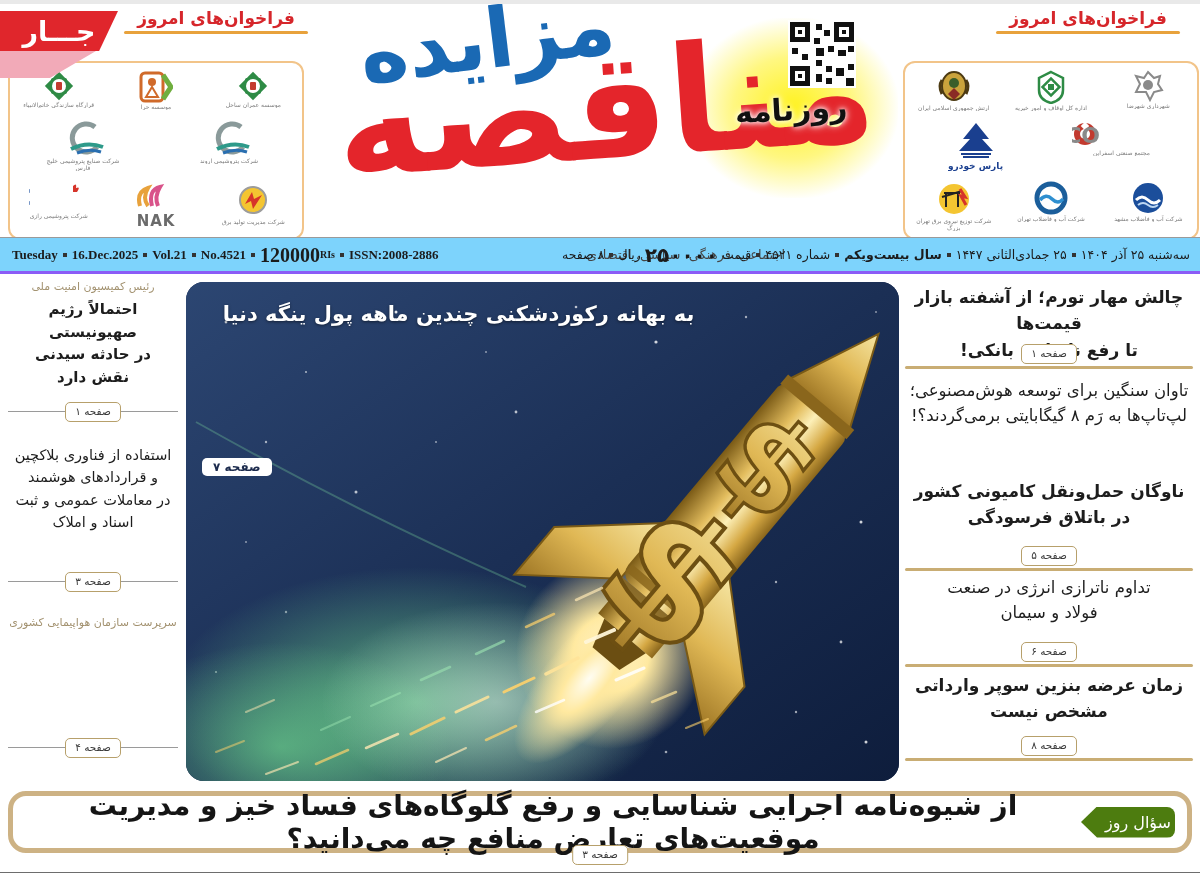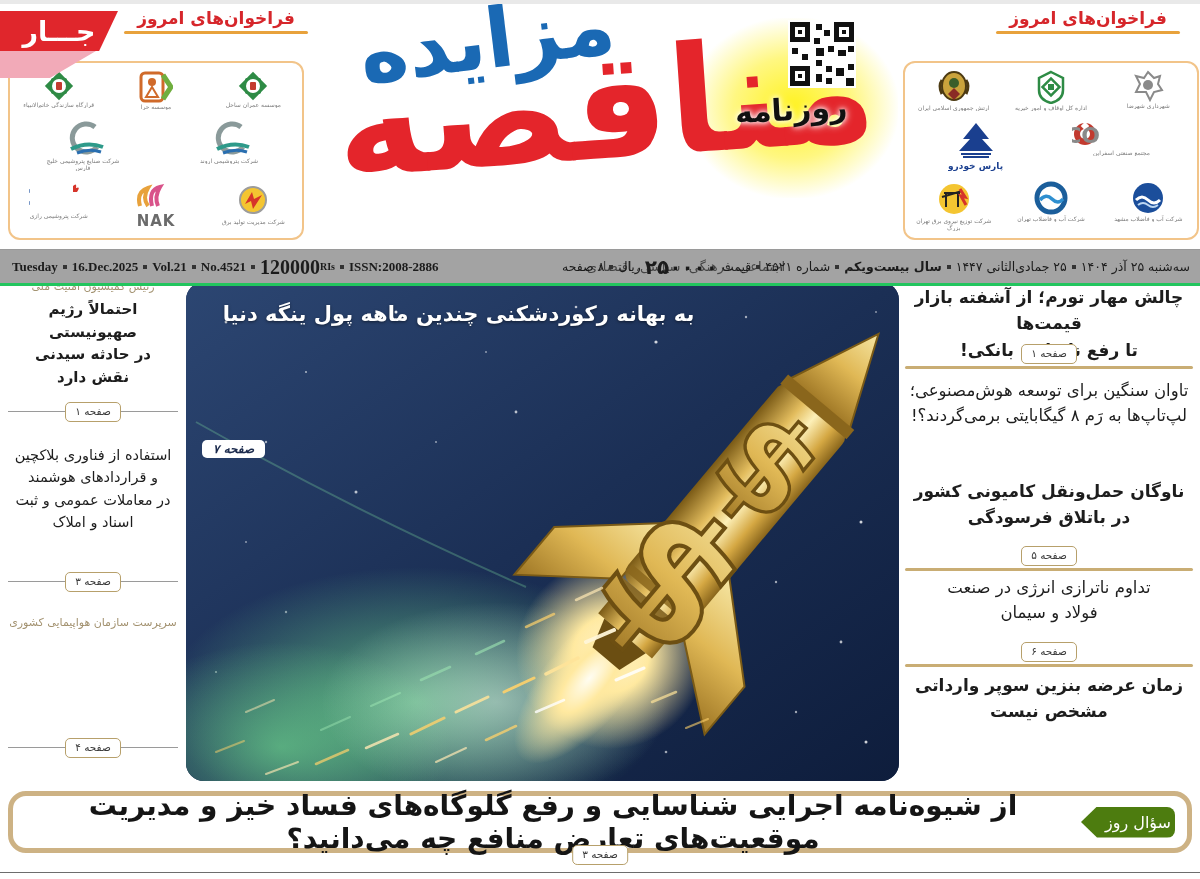--- a/index.html
+++ b/index.html
@@ -25,22 +25,22 @@
         background:radial-gradient(ellipse at center,#fff21f 0%,#fff781 40%,rgba(255,255,255,0) 72%);}
   .title-main{position:absolute;left:318px;top:26px;width:575px;text-align:center;color:#e4252b;
               font-size:148px;font-weight:bold;line-height:1.05;transform:rotate(-4deg);z-index:2;}
   .title-secondary{position:absolute;left:322px;top:-12px;width:330px;text-align:center;color:#1a69b4;
               font-size:82px;font-weight:bold;transform:rotate(-7deg);z-index:3;}
   .newspaper-label{position:absolute;left:716px;top:88px;width:150px;text-align:center;color:#111;
               font-size:30px;font-weight:bold;transform:rotate(-3deg);z-index:3;
               text-shadow:0 0 5px #fff,0 0 9px #fff;}
   .qr{position:absolute;left:788px;top:16px;z-index:4;}
   
-  .dateline{position:absolute;left:0;top:245px;width:1200px;height:33px;
-            border-top:1px solid #9a9a9a;border-bottom:3px solid #22c55e;background:#a3a3a3;z-index:2;}
+  .dateline{position:absolute;left:0;top:233px;width:1200px;height:33px;
+            border-top:1px solid #9a9a9a;border-bottom:3px solid #8b5cf6;background:#7dd3fc;z-index:2;}
   .dateline .en{position:absolute;left:12px;top:0;height:100%;display:flex;align-items:center;
             font-family:"Liberation Serif",serif;font-weight:bold;font-size:13px;color:#1b1b1b;direction:ltr;}
   .dateline .cats{position:absolute;right:415px;top:0;height:100%;display:flex;align-items:center;
             font-size:13px;color:#444;direction:rtl;}
   .dateline .fa{position:absolute;right:10px;top:0;height:100%;display:flex;align-items:center;
             font-size:12.5px;color:#1b1b1b;direction:rtl;}
   .sq{display:inline-block;width:4px;height:4px;background:#333;margin:0 5px;flex:none;}
   .big-num{font-size:20px;font-weight:bold;line-height:1;}
   .small-unit{font-size:10px;font-weight:bold;}
   .b{font-weight:bold;}
@@ -63,22 +63,22 @@
   .sep-right .line{height:3px;background:#c9ad74;border-radius:2px;margin-top:2px;}
   
   .feature{position:absolute;left:186px;top:278px;width:713px;height:499px;border-radius:18px;
            overflow:hidden;background:#16294e;}
   .feature svg{position:absolute;left:0;top:0;}
   .feature-text{position:absolute;left:2px;right:170px;top:20px;text-align:center;direction:rtl;z-index:2;}
   .feature-kicker{color:#fff;font-size:21px;font-weight:bold;text-shadow:0 1px 3px rgba(0,0,0,.5);}
   .feature-headline{margin-top:10px;font-size:58px;font-weight:bold;text-shadow:0 2px 5px rgba(0,0,0,.45);}
   .feature-headline .w{color:#fff;}
   .feature-headline .g{color:#d9ae55;margin-right:12px;}
-  .feature-tag{position:absolute;left:16px;top:158px;z-index:2;background:#fff;border-radius:5px;
-               color:#1c2b4d;font-size:12px;font-weight:bold;padding:2px 11px;direction:rtl;font-style:italic;}
+  .feature-tag{position:absolute;left:16px;top:176px;z-index:2;background:#fff;border-radius:5px;
+               color:#1c2b4d;font-size:12px;font-weight:bold;padding:2px 11px;direction:rtl;}
   
   .question-banner{position:absolute;left:8px;top:787px;width:1184px;height:62px;background:#fff;
            border:5px solid #cdb284;border-radius:18px;box-sizing:border-box;
            display:flex;align-items:center;direction:rtl;padding:0 12px;z-index:2;}
   .q-label{background:#4d7c0f;color:#fff;font-size:16px;padding:6px 4px 6px 24px;flex:none;
            clip-path:polygon(0 50%,16px 0,100% 0,100% 100%,16px 100%);border-radius:0 8px 8px 0;text-align:right;}
   .q-headline{flex:1;text-align:center;font-size:28px;font-weight:bold;color:#151515;
               letter-spacing:-0.3px;direction:rtl;}
   .q-tag{position:absolute;left:50%;top:841px;transform:translateX(-50%);z-index:3;}
   .bottom-rule{position:absolute;left:0;top:868px;width:1200px;height:1px;background:#6d6d6d;}
@@ -472,20 +472,24 @@
 
   <div class="story rc rh-r" style="top:572px;">تداوم ناترازی انرژی در صنعت
 فولاد و سیمان</div>
   <div class="sep-right" style="top:636px;">
     <span class="page-tag">صفحه ۶</span>
     <div class="line"></div>
   </div>
 
   <div class="story rc rh-b" style="top:668px;">زمان عرضه بنزین سوپر وارداتی
 مشخص نیست</div>
+  <div class="sep-right" style="top:730px;">
+    <span class="page-tag">صفحه ۸</span>
+    <div class="line"></div>
+  </div>
 
   <div class="question-banner">
     <span class="q-label">سؤال روز</span>
     <div class="q-headline">از شیوه‌نامه اجرایی شناسایی و رفع گلوگاه‌های فساد خیز و مدیریت موقعیت‌های تعارض منافع چه می‌دانید؟</div>
   </div>
   <span class="page-tag q-tag">صفحه ۳</span>
   <div class="bottom-rule"></div>
 
 </div>
 

